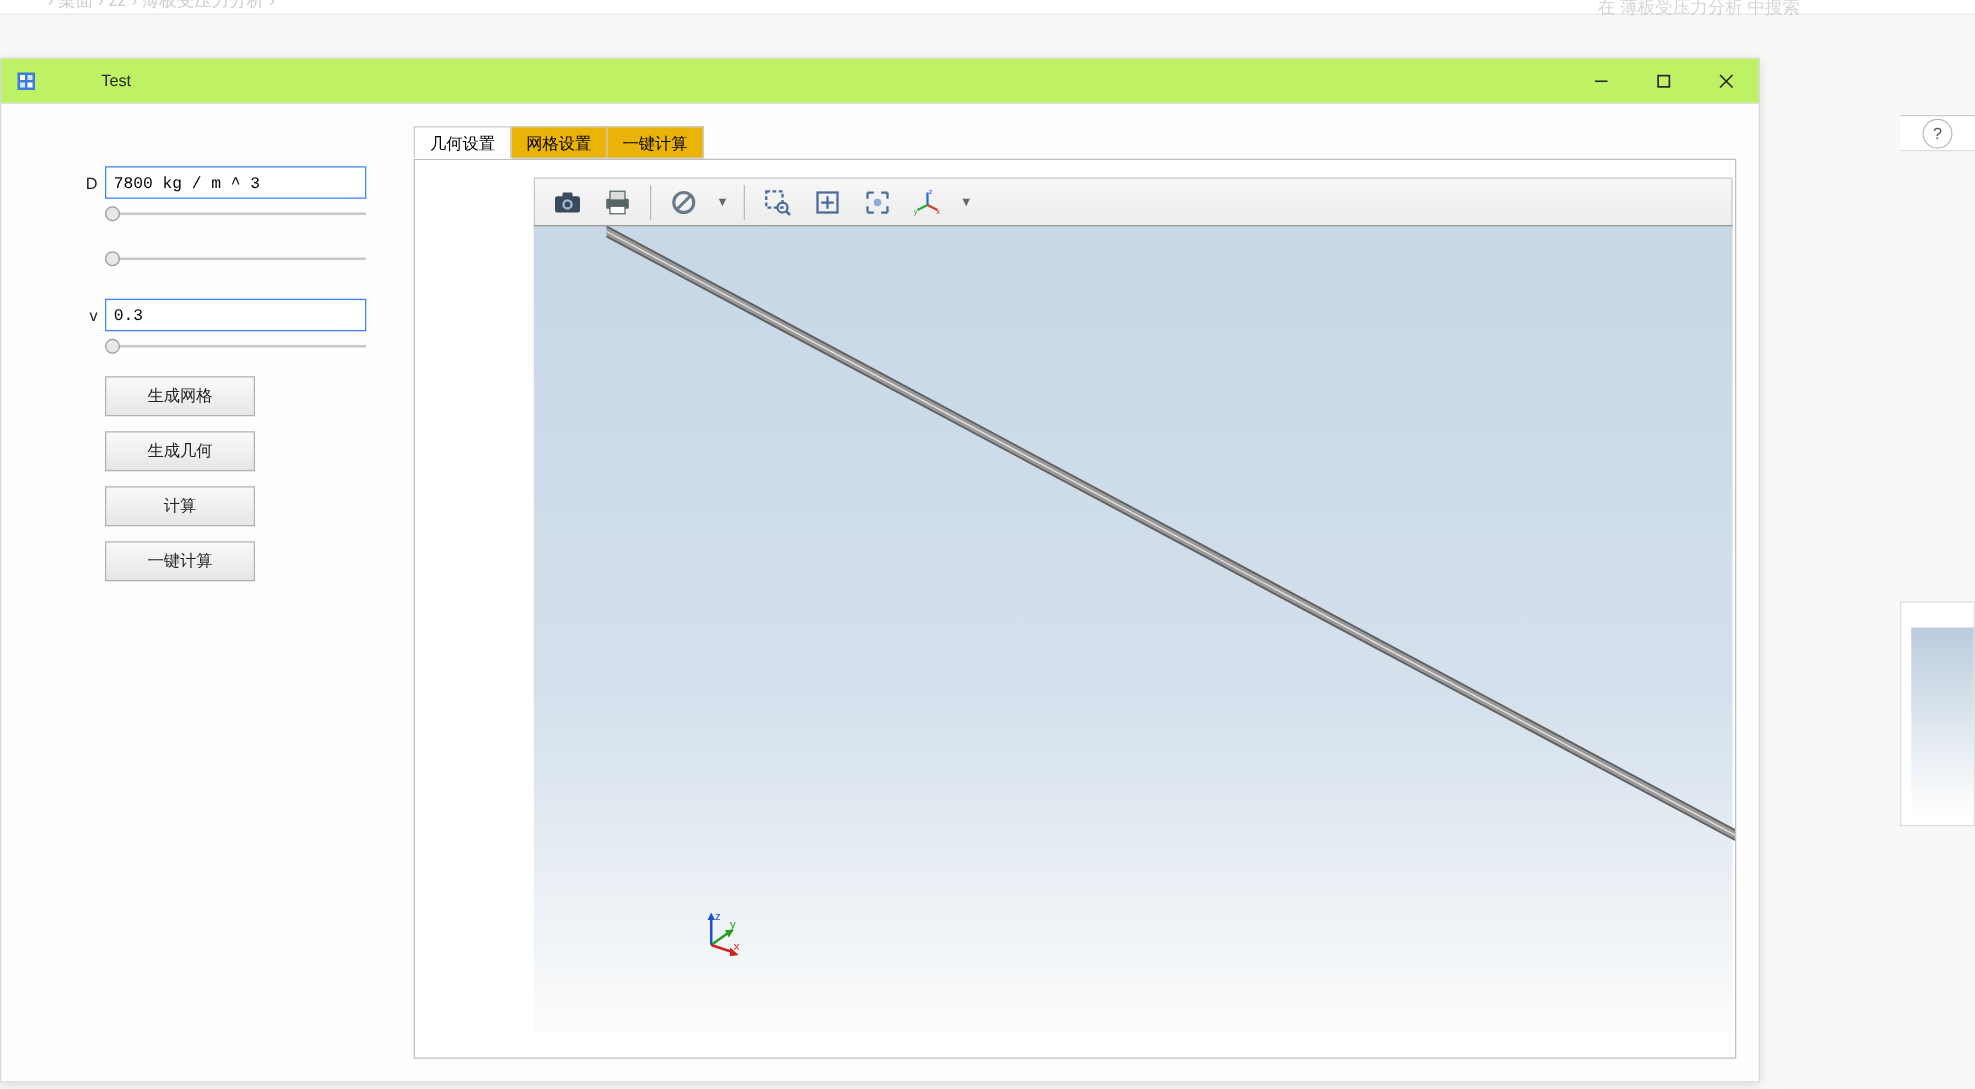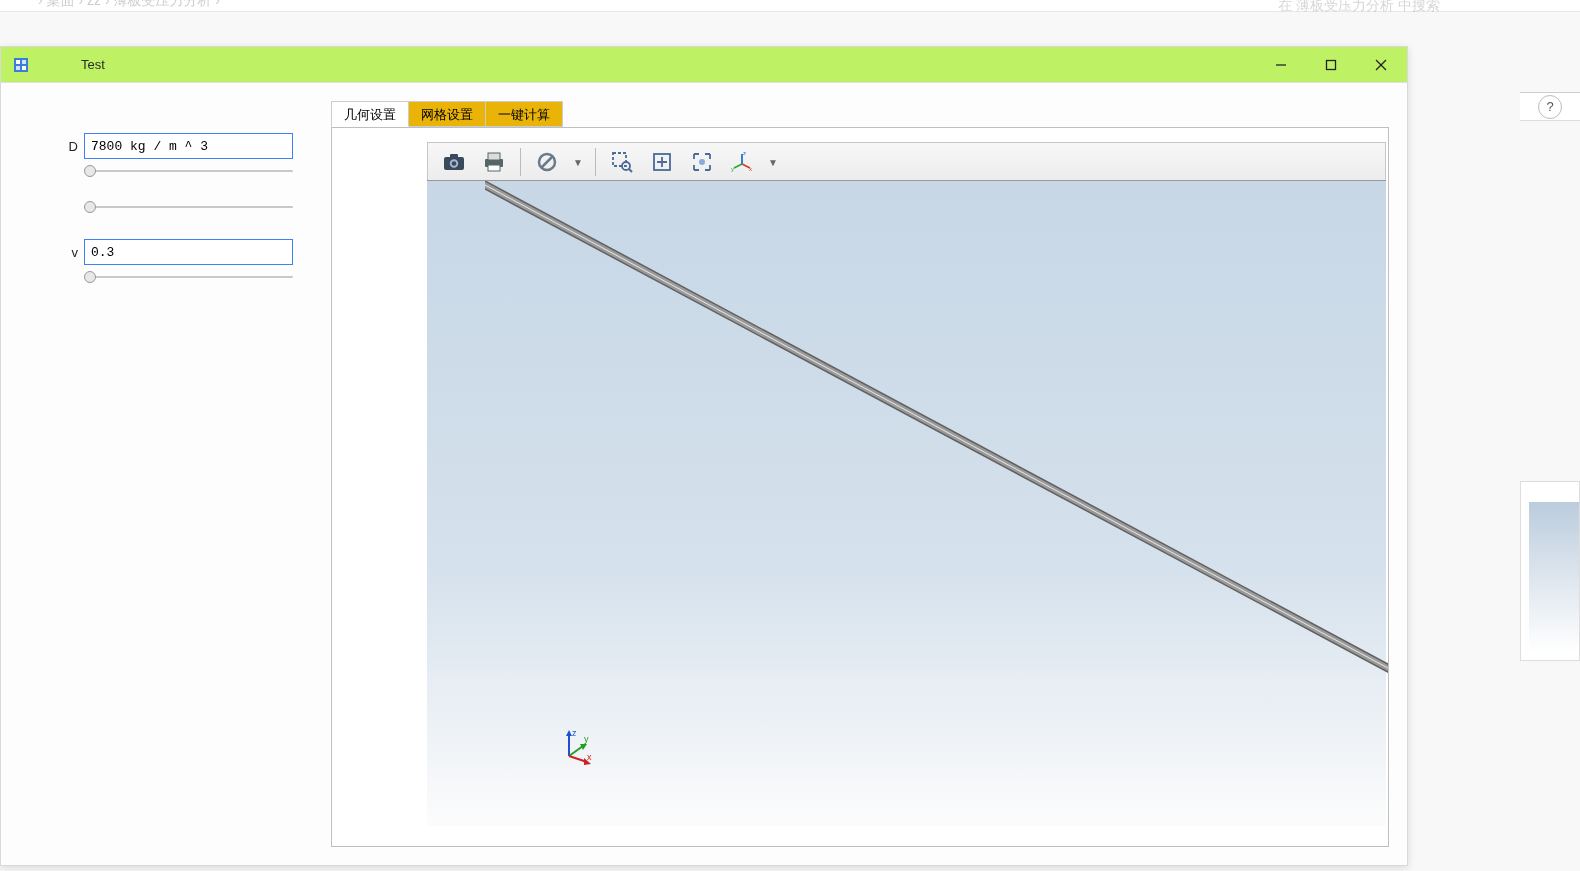--- a/index.html
+++ b/index.html
@@ -141,20 +141,26 @@
         <div class="param-label">v</div>
         <input class="param-input" value="0.3" style="">
       </div>
       <div class="param-slider-wrap" style="margin-bottom:10px;">
         <div class="param-slider">
           <div class="slider-track"></div>
             <div class="slider-thumb"></div>
         </div>
       </div>
 
+      <div class="btn-stack">
+        <button class="action-btn">生成网格</button>
+        <button class="action-btn">生成几何</button>
+        <button class="action-btn">计算</button>
+        <button class="action-btn">一键计算</button>
+      </div>
     </div>
 
     <div class="main-area">
       <div class="tabs-bar">
         <div class="tab active">几何设置</div>
         <div class="tab">网格设置</div>
         <div class="tab">一键计算</div>
       </div>
       <div class="viewport-box">
 

